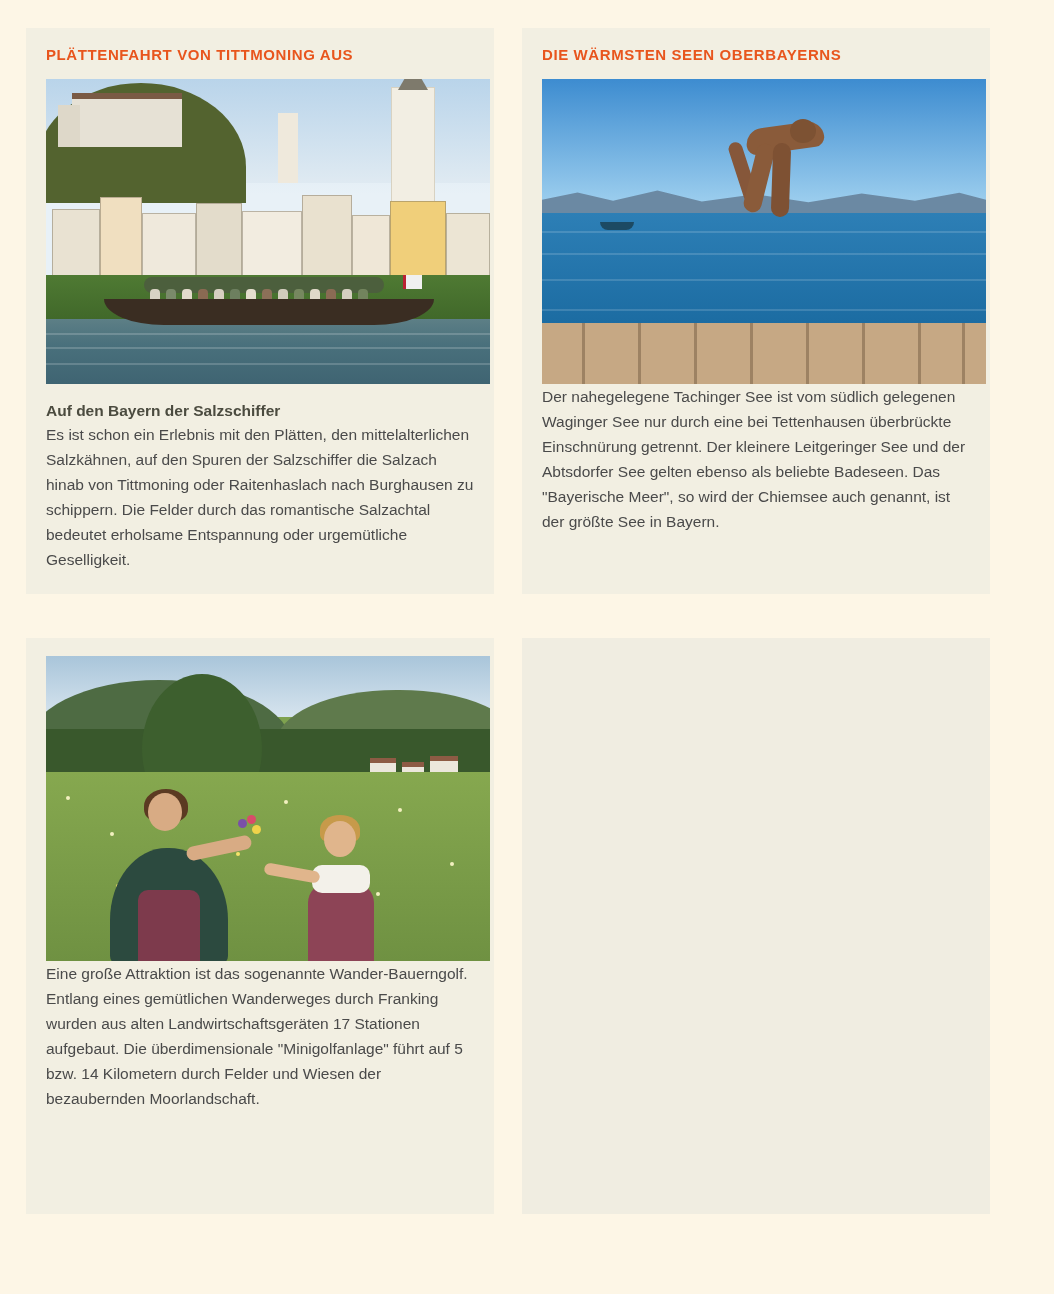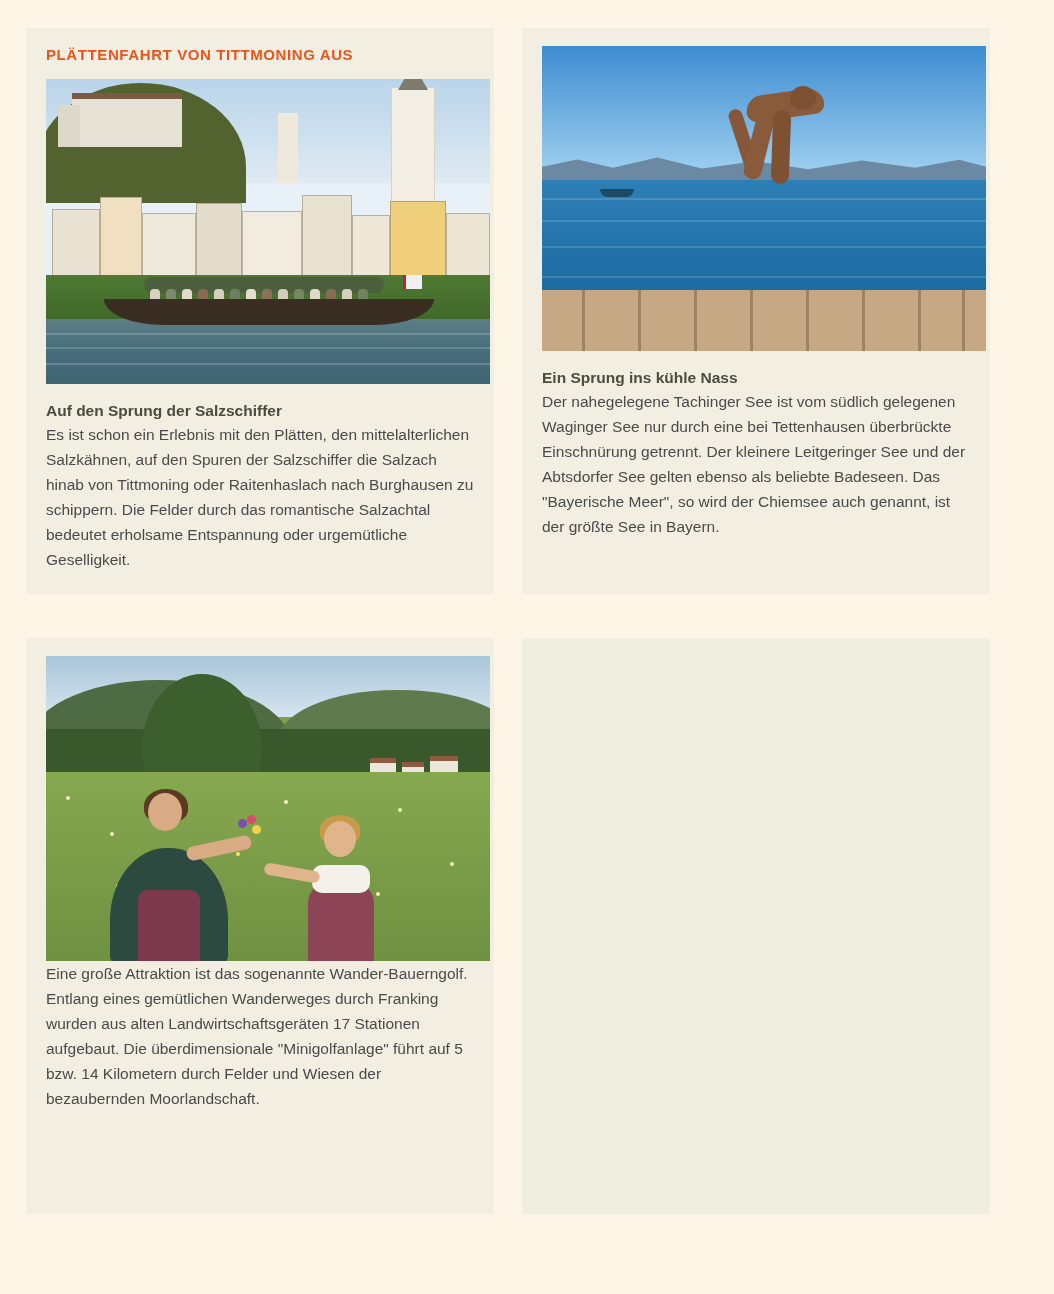--- a/index.html
+++ b/index.html
@@ -181,25 +181,26 @@
               <i style="left:160px;background:#e0d8c8;"></i>
                 <i style="left:176px;background:#8a6b54;"></i>
               <i style="left:192px;background:#d5cfc0;"></i>
                 <i style="left:208px;background:#72845d;"></i>
             </div>
             <div class="hull"></div>
             <div class="flag"></div>
           </div>
         </div>
       </div>
-      <h3 class="card-body-title">Auf den Sprung der Salzschiffer</h3>
+      <h3 class="card-body-title">Auf den Bayern der Salzschiffer</h3>
       <p class="card-body-text">Es ist schon ein Erlebnis mit den Plätten, den mittelalterlichen Salzkähnen, auf den Spuren der Salzschiffer die Salzach hinab von Tittmoning oder Raitenhaslach nach Burghausen zu schippern. Die Felder durch das romantische Salzachtal bedeutet erholsame Entspannung oder urgemütliche Geselligkeit.</p>
     </div>
 
     <div class="card">
+      <h2 class="card-heading">DIE WÄRMSTEN SEEN OBERBAYERNS</h2>
       <div class="card-figure">
         <div class="ill-lake">
           <div class="sky"></div>
           <div class="mountains"></div>
           <div class="water">
             <div class="wline" style="top:18px;"></div>
             <div class="wline" style="top:40px;"></div>
             <div class="wline" style="top:66px;"></div>
             <div class="wline" style="top:96px;"></div>
           </div>
@@ -216,21 +217,20 @@
               <i style="left:96px;"></i>
               <i style="left:152px;"></i>
             <i style="left:208px;"></i>
               <i style="left:264px;"></i>
               <i style="left:320px;"></i>
             <i style="left:376px;"></i>
               <i style="left:420px;"></i>
           </div>
         </div>
       </div>
-      <h3 class="card-body-title">Ein Sprung ins kühle Nass</h3>
       <p class="card-body-text">Der nahegelegene Tachinger See ist vom südlich gelegenen Waginger See nur durch eine bei Tettenhausen überbrückte Einschnürung getrennt. Der kleinere Leitgeringer See und der Abtsdorfer See gelten ebenso als beliebte Badeseen. Das "Bayerische Meer", so wird der Chiemsee auch genannt, ist der größte See in Bayern.</p>
     </div>
 
     <div class="card">
       <div class="card-figure tall">
         <div class="ill-meadow">
           <div class="sky"></div>
           <div class="hill"></div>
           <div class="hill2"></div>
           <div class="trees"></div>

